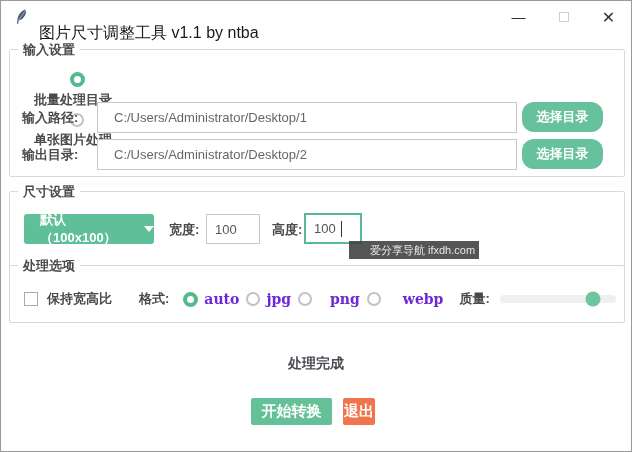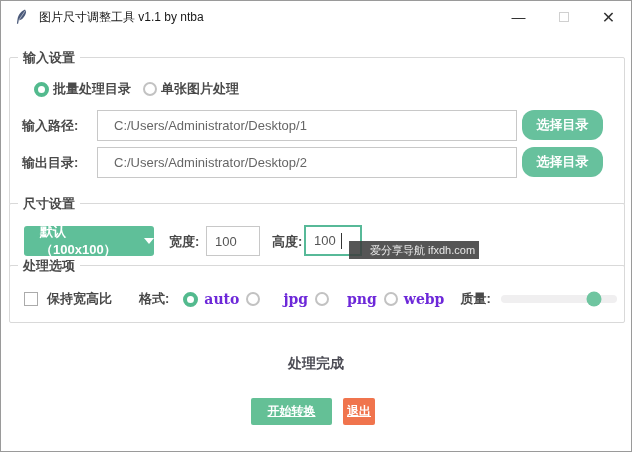--- a/index.html
+++ b/index.html
@@ -5,42 +5,42 @@
   * { margin:0; padding:0; box-sizing:border-box; }
   html,body { width:632px; height:452px; background:#f0f0f0; }
   body { font-family:"Liberation Sans","DejaVu Sans",sans-serif; }
   .window {
     position:relative; width:632px; height:452px; background:#ffffff;
     border:1px solid #9a9a9a; overflow:hidden;
   }
   
   .titlebar { position:absolute; left:0; top:0; width:100%; height:32px; background:#ffffff; }
   .app-icon { position:absolute; left:12px; top:7px; width:18px; height:18px; }
-  .title-text { position:absolute; left:38px; top:0; line-height:32px; font-size:12px; color:#1a1a1a;text-align:right; }
+  .title-text { position:absolute; left:38px; top:16px; line-height:32px; font-size:16px; color:#1a1a1a;text-align:right; }
   .win-btn { position:absolute; top:0; width:45px; height:32px; display:flex; align-items:center; justify-content:center; font-size:14px; color:#333; cursor:default; }
   .win-min { right:90px; }
   .win-max { right:45px; color:#cfcfcf; }
   .win-close { right:0; font-size:16px; }
   .max-glyph { width:10px; height:10px; border:1px solid #d0d0d0; display:block; }
 
   
   .group { position:absolute; left:8px; width:616px; border:1px solid #d9d9d9; border-radius:2px; background:#fff; }
   .legend { position:absolute; top:-9px; left:8px; background:#fff; padding:0 5px; font-size:13px; font-weight:bold; color:#4a4a4a; }
-  .g-input  { top:56px;  height:148px; }
-  .g-size   { top:190px; height:78px;margin-top:12px; }
+  .g-input  { top:48px;  height:128px; }
+  .g-size   { top:190px; height:78px; }
   .g-opts   { top:264px; height:58px; }
 
   .lbl { font-size:13px; font-weight:bold; color:#4a4a4a; white-space:nowrap; }
 
   
   .radio { width:14px; height:14px; border-radius:50%; border:2px solid #c2c2c2; background:#fff; display:inline-block; flex:none; }
   .radio.sel { border:4px solid #53ba8e; width:15px; height:15px; }
   .checkbox { width:14px; height:14px; border:1px solid #ababab; background:#fff; display:inline-block; flex:none; }
 
-  .mode-row { position:absolute; left:24px; top:22px; display:flex; align-items:center; gap:4px; }
+  .mode-row { position:absolute; left:24px; top:22px; display:flex; align-items:center; gap:4px;flex-direction:column; }
   .mode-row .lbl { margin-right:8px; }
 
   
   .field { position:absolute; height:31px; border:1px solid #c8c8c8; background:#fff; font-size:13px; color:#666; padding:0 16px; font-family:"Liberation Sans","DejaVu Sans",sans-serif; }
   .path-label { position:absolute; left:12px; }
   .btn-green { position:absolute; width:81px; height:30px; background:#67c19d; color:#fff; font-weight:bold; font-size:13px; border:none; border-radius:12px; display:flex; align-items:center; justify-content:center; cursor:pointer; font-family:inherit; }
 
   
   .dropdown { position:absolute; left:14px; top:22px; width:130px; height:30px; background:#5fbf99; border-radius:3px; color:#fff; font-weight:bold; font-size:13px; display:flex; align-items:center; justify-content:center; gap:8px; cursor:pointer;padding-left:16px; }
   .dd-arrow { width:0; height:0; border-left:5px solid transparent; border-right:5px solid transparent; border-top:6px solid #fff; }
@@ -52,21 +52,21 @@
   .watermark { position:absolute; left:348px; top:240px; width:130px; height:18px; background:rgba(62,62,62,0.88); color:#e8e8e8; font-size:11px; display:flex; align-items:center; justify-content:center; white-space:nowrap; z-index:5;padding-left:17px; }
 
   
   .opts-row { position:absolute; left:14px; top:24px; display:flex; align-items:center; }
   .fmt-label { font-family:"DejaVu Serif","Liberation Serif",serif; font-weight:bold; font-size:14px; color:#6d28d9; }
   .slider { position:relative; width:116px; height:8px; background:#f0eff0; border-radius:4px; }
   .slider-thumb { position:absolute; top:50%; transform:translate(-50%,-50%); width:15px; height:15px; border-radius:50%; background:#6fc5a0; }
 
   
   .status { position:absolute; left:0; top:354px; width:100%; text-align:center; font-size:14px; font-weight:bold; color:#4c4c55; }
-  .action-btn { position:absolute; top:397px; height:27px; border:none; border-radius:2px; color:#fff; font-weight:bold; font-size:12px; display:flex; align-items:center; justify-content:center; cursor:pointer; font-family:inherit;text-decoration:underline; }
+  .action-btn { position:absolute; top:397px; height:27px; border:none; border-radius:2px; color:#fff; font-weight:bold; font-size:15px; display:flex; align-items:center; justify-content:center; cursor:pointer; font-family:inherit; }
   .btn-start { left:250px; width:81px; background:#64c096; }
   .btn-exit  { left:342px; width:32px; background:#f0744d; }
 </style>
 </head>
 <body>
 
 <div class="window">
 
   <div class="titlebar">
     <svg class="app-icon" viewBox="0 0 24 24">
@@ -124,27 +124,27 @@
     <div class="opts-row">
       <span class="checkbox"></span>
       <span class="lbl" style="margin-left:9px;">保持宽高比</span>
 
       <span class="lbl" style="margin-left:27px;">格式:</span>
 
       <span class="radio sel" style="margin-left:14px;"></span>
       <span class="fmt-label" style="margin-left:6px;">auto</span>
 
       <span class="radio" style="margin-left:7px;"></span>
-      <span class="fmt-label" style="margin-left:23px;">jpg</span>
+      <span class="fmt-label" style="margin-left:6px;">jpg</span>
 
       <span class="radio" style="margin-left:7px;"></span>
       <span class="fmt-label" style="margin-left:18px;">png</span>
 
       <span class="radio" style="margin-left:7px;"></span>
-      <span class="fmt-label" style="margin-left:6px;">webp</span>
+      <span class="fmt-label" style="margin-left:22px;">webp</span>
 
       <span class="lbl" style="margin-left:16px;">质量:</span>
 
       <div class="slider" style="margin-left:10px;">
         <div class="slider-thumb" style="left: 80%;"></div>
       </div>
     </div>
   </div>
 
   <div class="status">处理完成</div>

